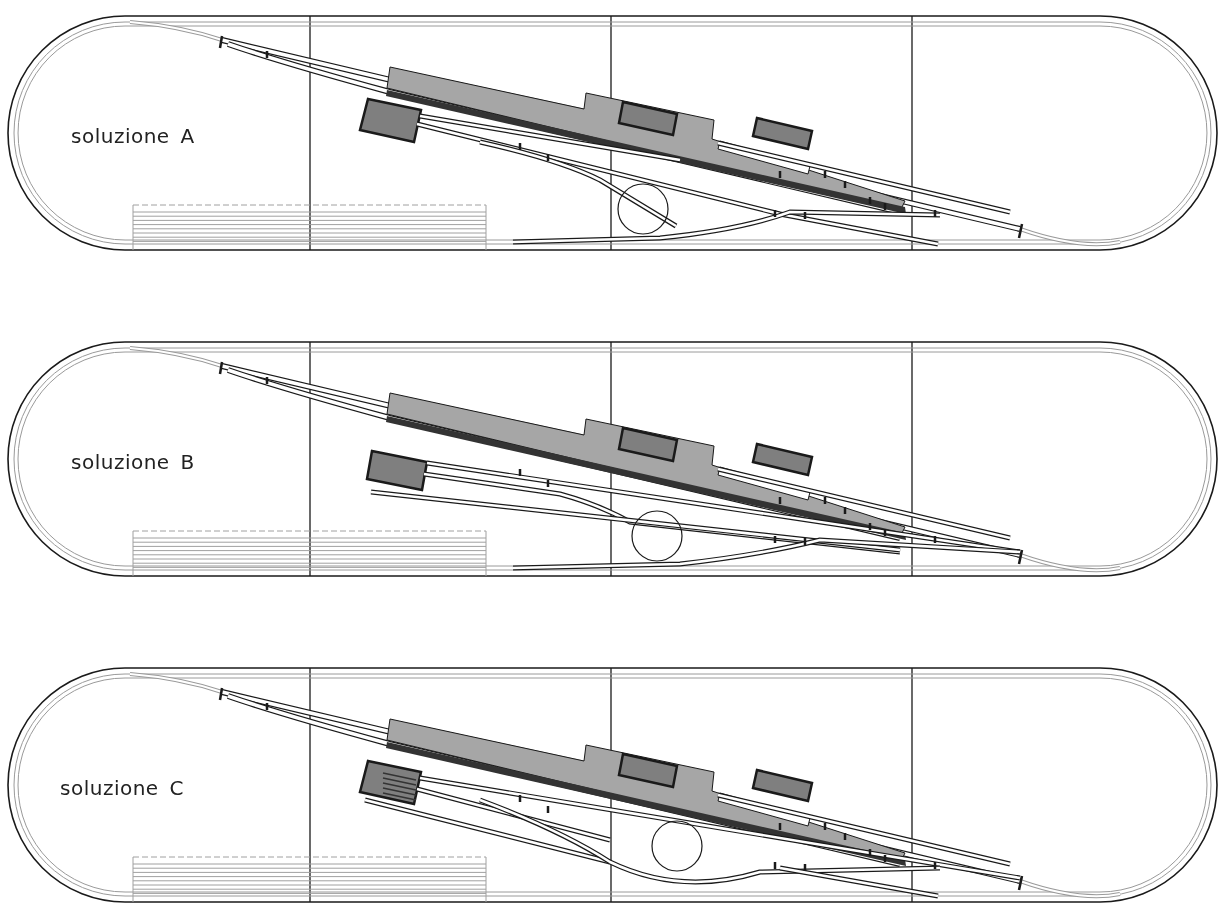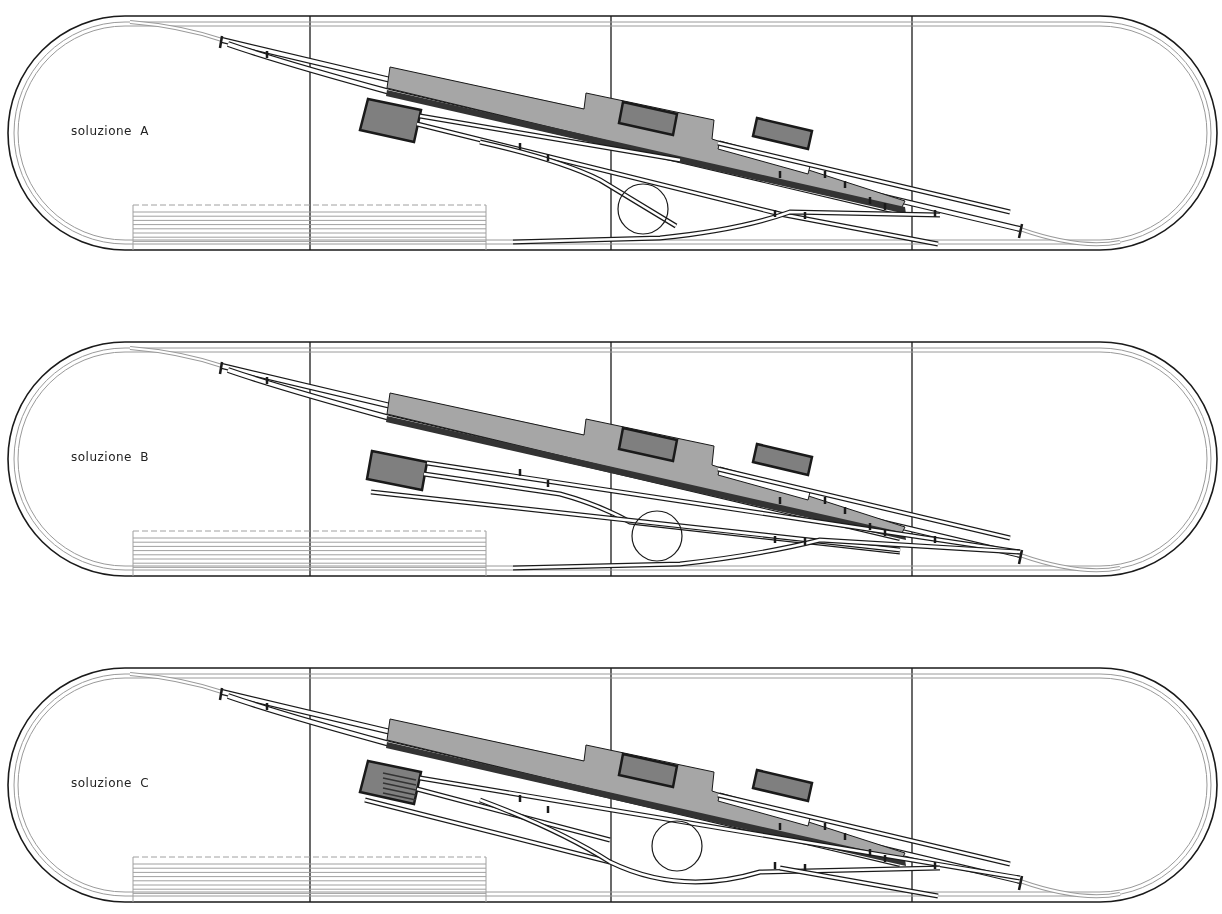--- a/index.html
+++ b/index.html
@@ -1,18 +1,18 @@
 <!DOCTYPE html>
 <html><head>
 <meta charset="utf-8">
 <style>
   html, body { margin: 0; padding: 0; background: #ffffff; }
   body { width: 1222px; height: 914px; overflow: hidden; font-family: "DejaVu Sans", sans-serif; }
   #stage { position: absolute; left: 0; top: 0; width: 1222px; height: 914px; }
-  .label { position: absolute; font-family: "DejaVu Sans", sans-serif; font-size: 12px; color: #222; letter-spacing: 0.5px; word-spacing: 4px; }
+  .label { position: absolute; font-family: "DejaVu Sans", sans-serif; font-size: 20px; color: #222; letter-spacing: 0.5px; word-spacing: 4px; }
   svg { position: absolute; left: 0; top: 0; }
 </style>
 </head>
 <body>
 
 <div id="stage">
   <svg id="plan" width="1222" height="914" viewBox="0 0 1222 914">
       <g>
         <path d="M125,16 L1100,16 A117,117 0 0 1 1100,250 L125,250 A117,117 0 0 1 125,16 Z" fill="#fff" stroke="#1a1a1a" stroke-width="1.6"></path>
         <line x1="310" y1="16" x2="310" y2="250" stroke="#1a1a1a" stroke-width="1.3"></line>
@@ -234,14 +234,14 @@
         <line x1="845" y1="833" x2="845" y2="840" stroke="#1a1a1a" stroke-width="2.5"></line>
         <line x1="870" y1="849" x2="870" y2="856" stroke="#1a1a1a" stroke-width="2.5"></line>
         <line x1="885" y1="855" x2="885" y2="862" stroke="#1a1a1a" stroke-width="2.5"></line>
         <line x1="935" y1="862" x2="935" y2="869" stroke="#1a1a1a" stroke-width="2.5"></line>
         <line x1="775" y1="862" x2="775" y2="869" stroke="#1a1a1a" stroke-width="2.5"></line>
         <line x1="805" y1="864" x2="805" y2="871" stroke="#1a1a1a" stroke-width="2.5"></line>
       </g>
     </svg>
   <div class="label" style="left:71px; top:124px;">soluzione  A</div>
   <div class="label" style="left:71px; top:450px;text-align:center;">soluzione  B</div>
-  <div class="label" style="left:71px; top:776px;">soluzione  C</div>
+  <div class="label" style="left:60px; top:776px;">soluzione  C</div>
 </div>
 
 </body></html>

